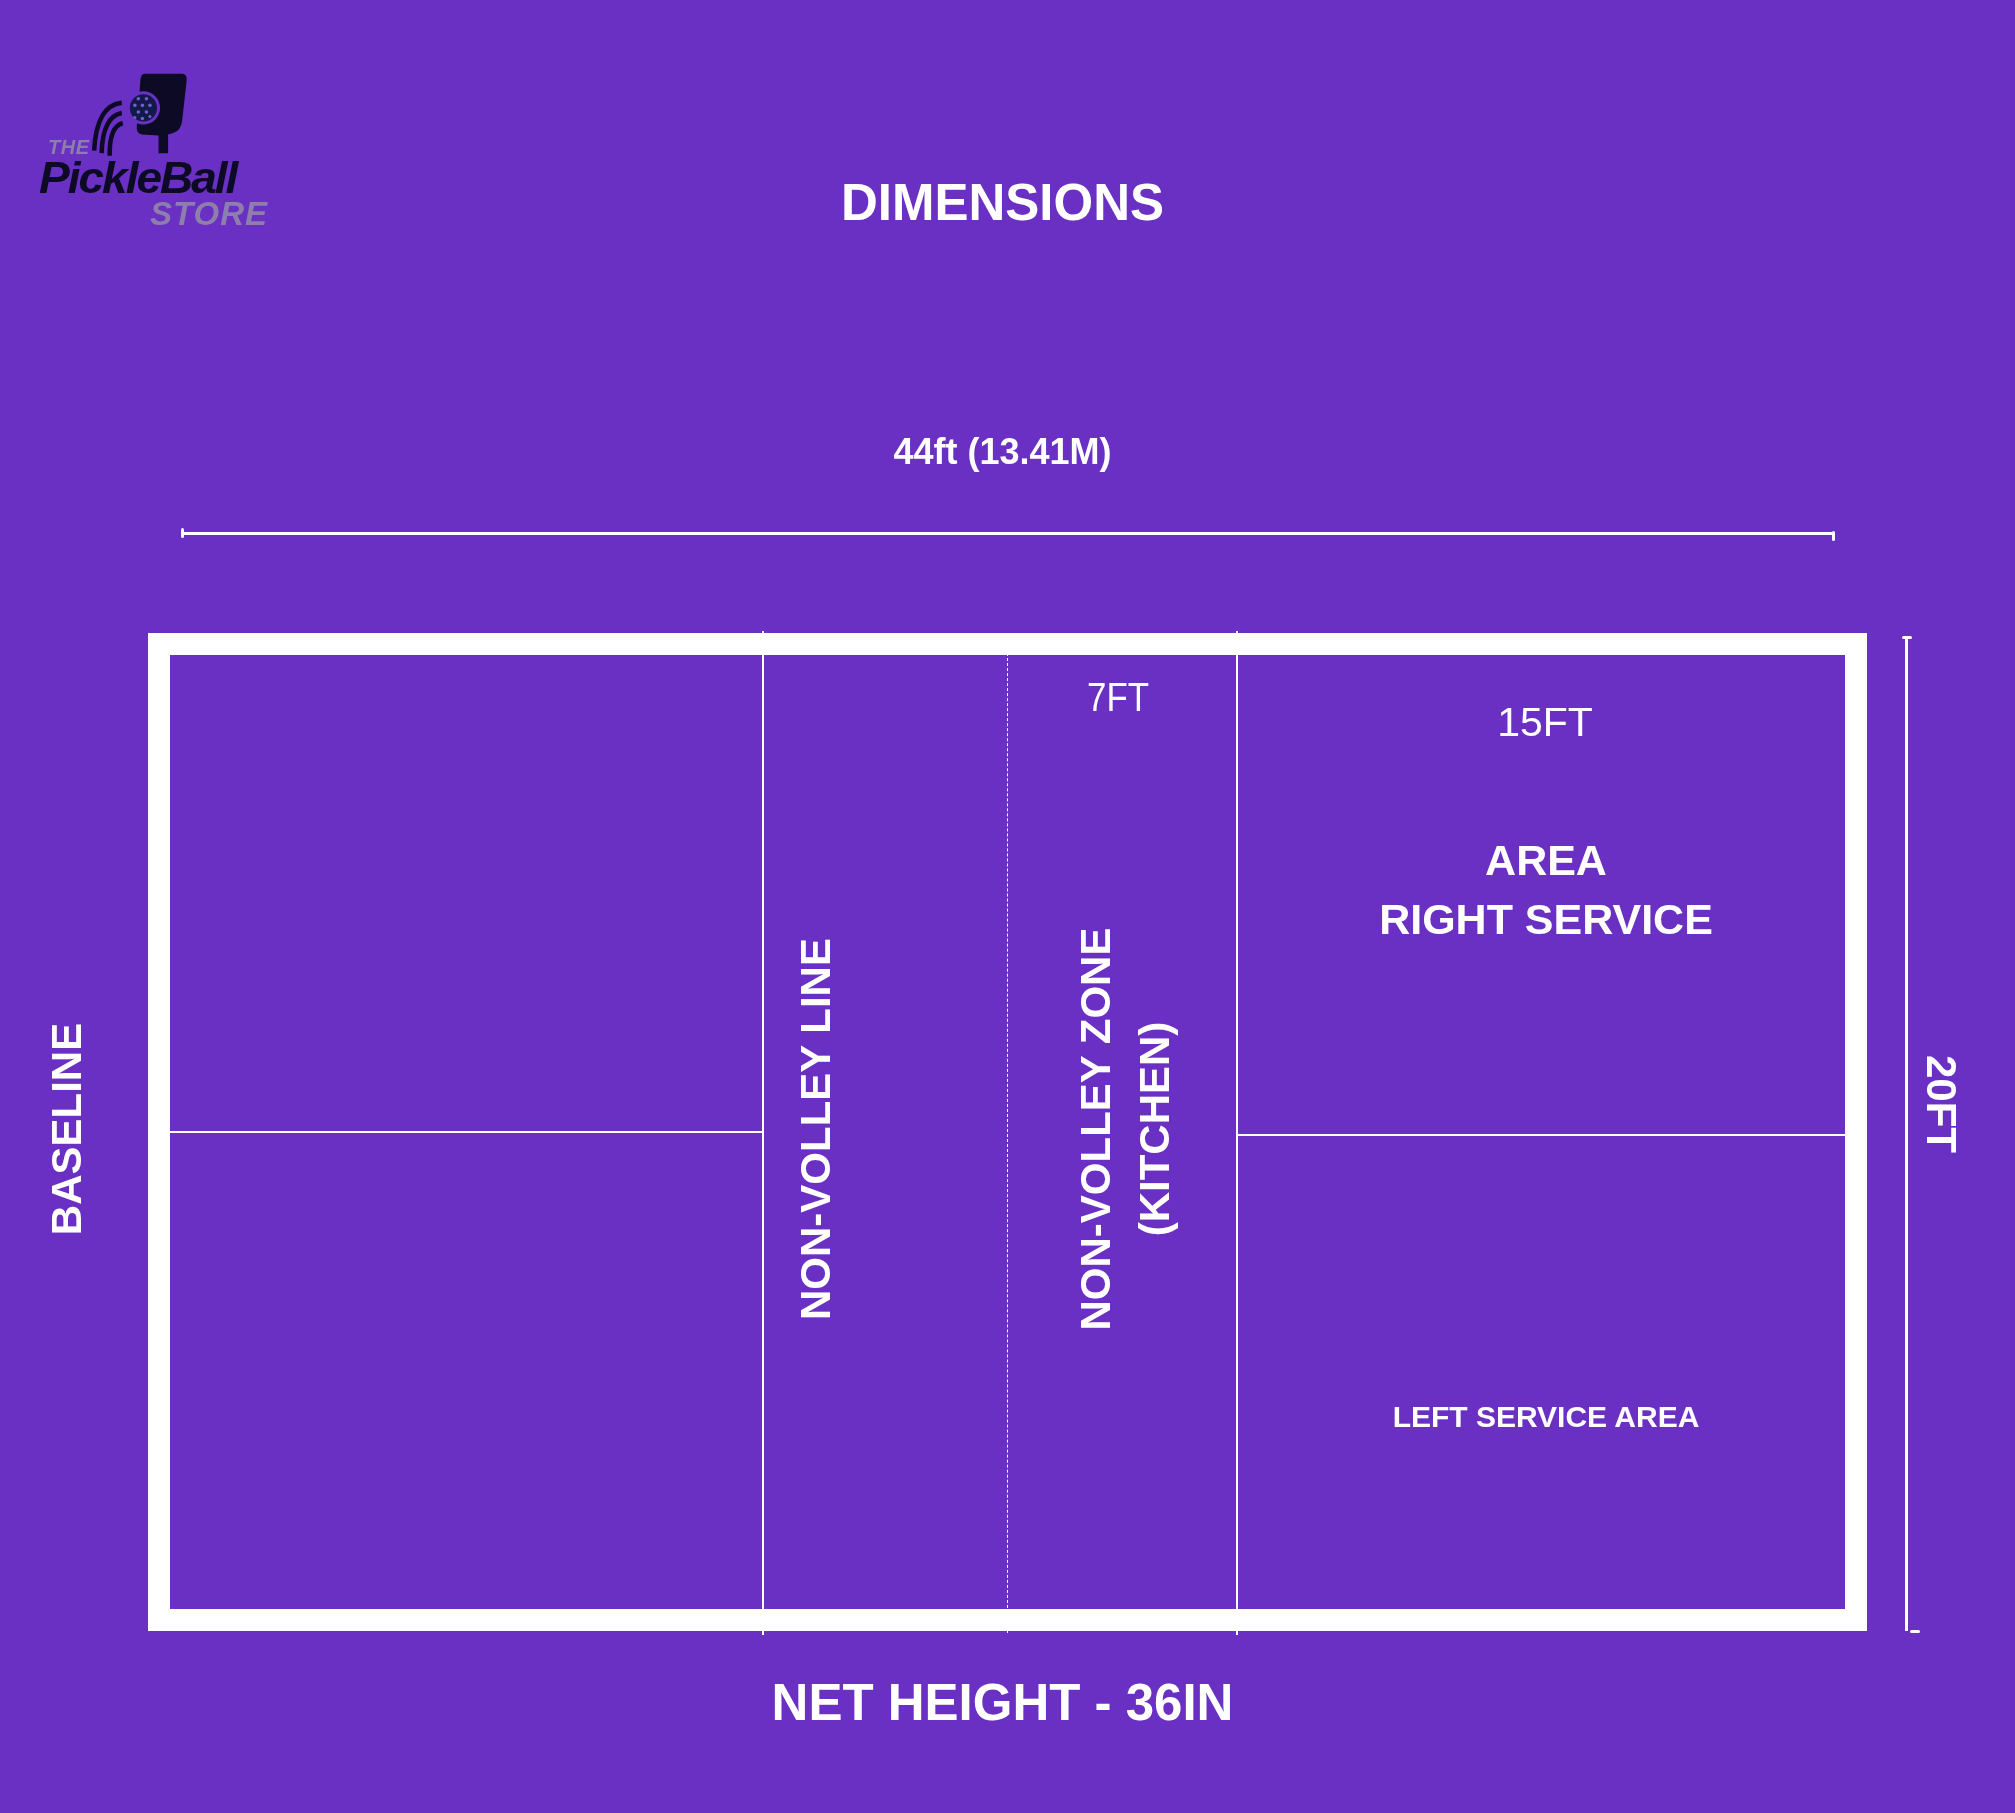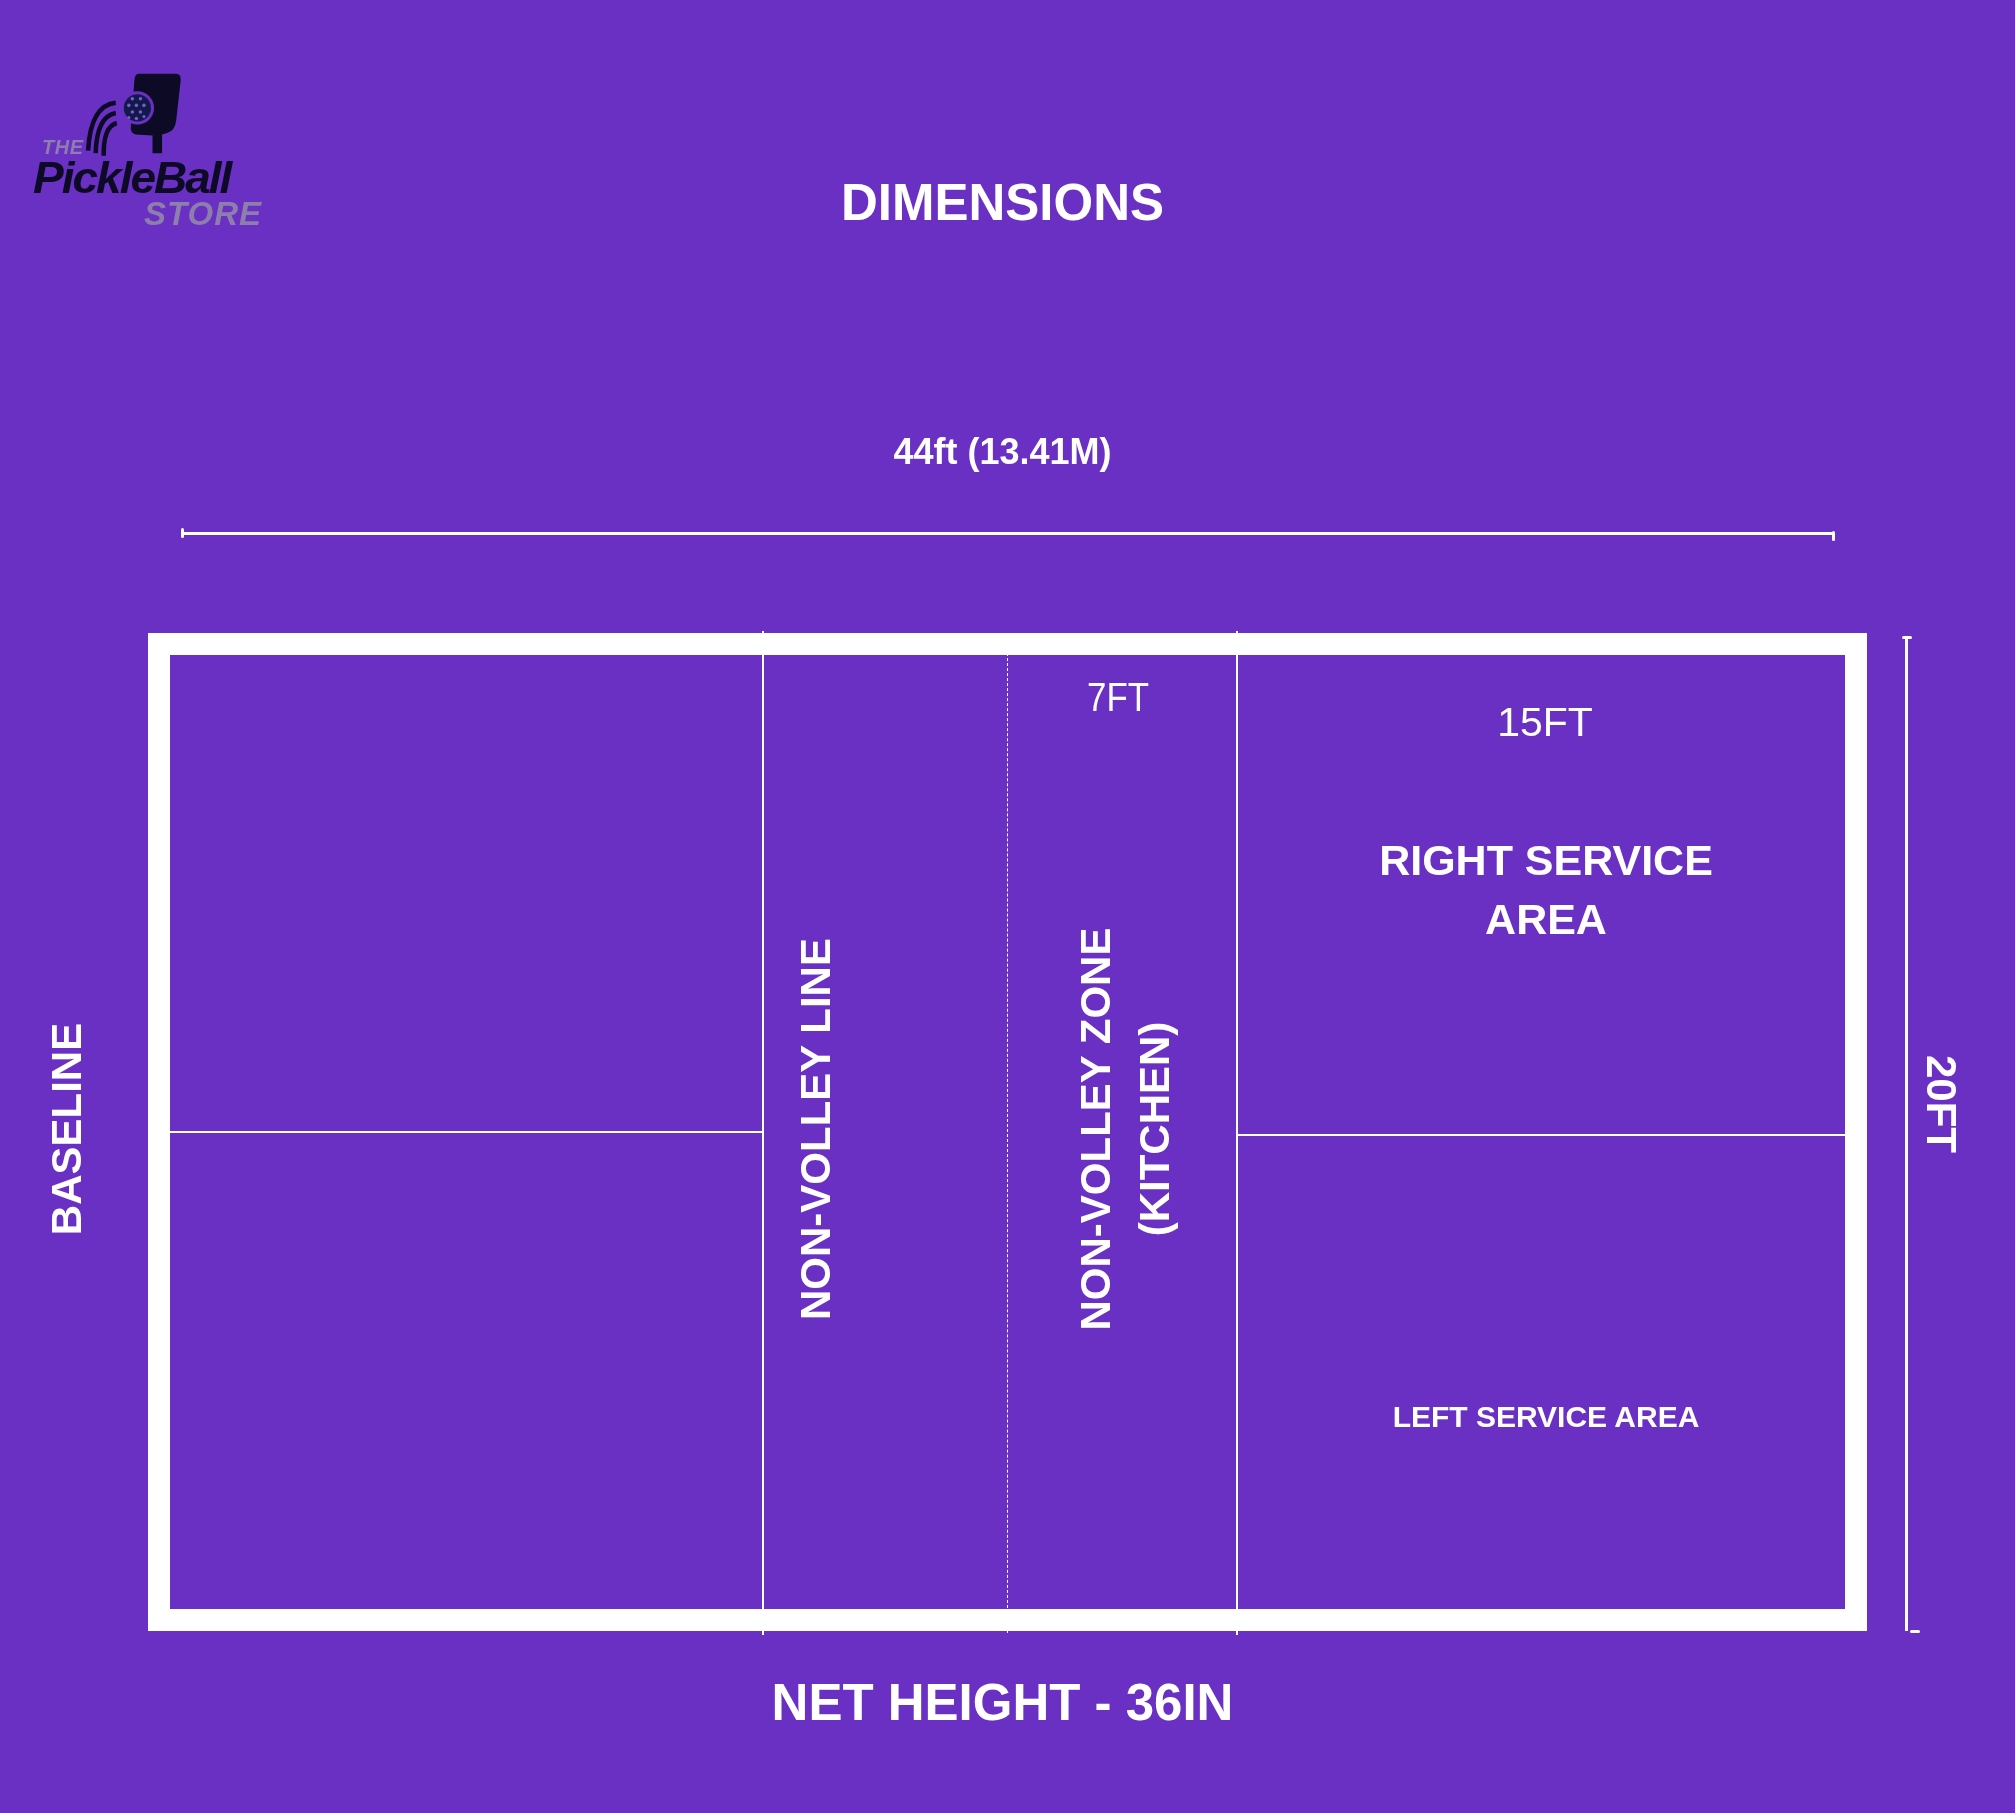--- a/index.html
+++ b/index.html
@@ -8,21 +8,21 @@
     background: #6930C3;
     position: relative; overflow: hidden;
     font-family: "Liberation Sans", sans-serif;
     color: #ffffff;
   }
   .abs { position: absolute; }
   .bold { font-weight: 700; }
   .center-text { text-align: center; white-space: nowrap; }
 
   
-  #logo { left: 30px; top: 50px; width: 242px; height: 181px; text-align: center; }
+  #logo { left: 36px; top: 50px; width: 242px; height: 181px; text-align: center; }
   .logo-the {
     position: absolute; left: 12px; top: 86px;
     font-size: 20px; font-weight: 700; font-style: italic;
     color: #8d7eac; letter-spacing: 0.5px;
   }
   .logo-main {
     position: absolute; left: 3px; top: 101px;
     font-size: 46px; font-weight: 700; font-style: italic;
     color: #0d0a26; letter-spacing: -2px; transform: scaleY(0.95);
   }
@@ -122,20 +122,20 @@
 <div class="abs" style="left:1545px; top:674px; font-size:41px; transform:translateX(-50%); white-space:nowrap;margin-top:25px;">15FT</div>
 
 <div class="abs bold rot-ccw" style="left:816px; top:1129px; font-size:42px; white-space:nowrap;">NON-VOLLEY LINE</div>
 
 <div class="abs bold rot-ccw center-text" style="left:1125px; top:1129px; font-size:42px; line-height:59px;">
   <div>NON-VOLLEY ZONE</div>
   <div>(KITCHEN)</div>
 </div>
 
 <div class="abs bold center-text" style="left:1546px; top:831px; font-size:43px; line-height:59px; transform:translateX(-50%);">
+  <div>AREA</div>
   <div>RIGHT SERVICE</div>
-  <div>AREA</div>
 </div>
 
 <div class="abs bold" style="left:1546px; top:1400px; font-size:30px; transform:translateX(-50%); white-space:nowrap;">LEFT SERVICE AREA</div>
 
 <div id="net-height" class="abs bold center-text">NET HEIGHT - 36IN</div>
 
 
 </body></html>

